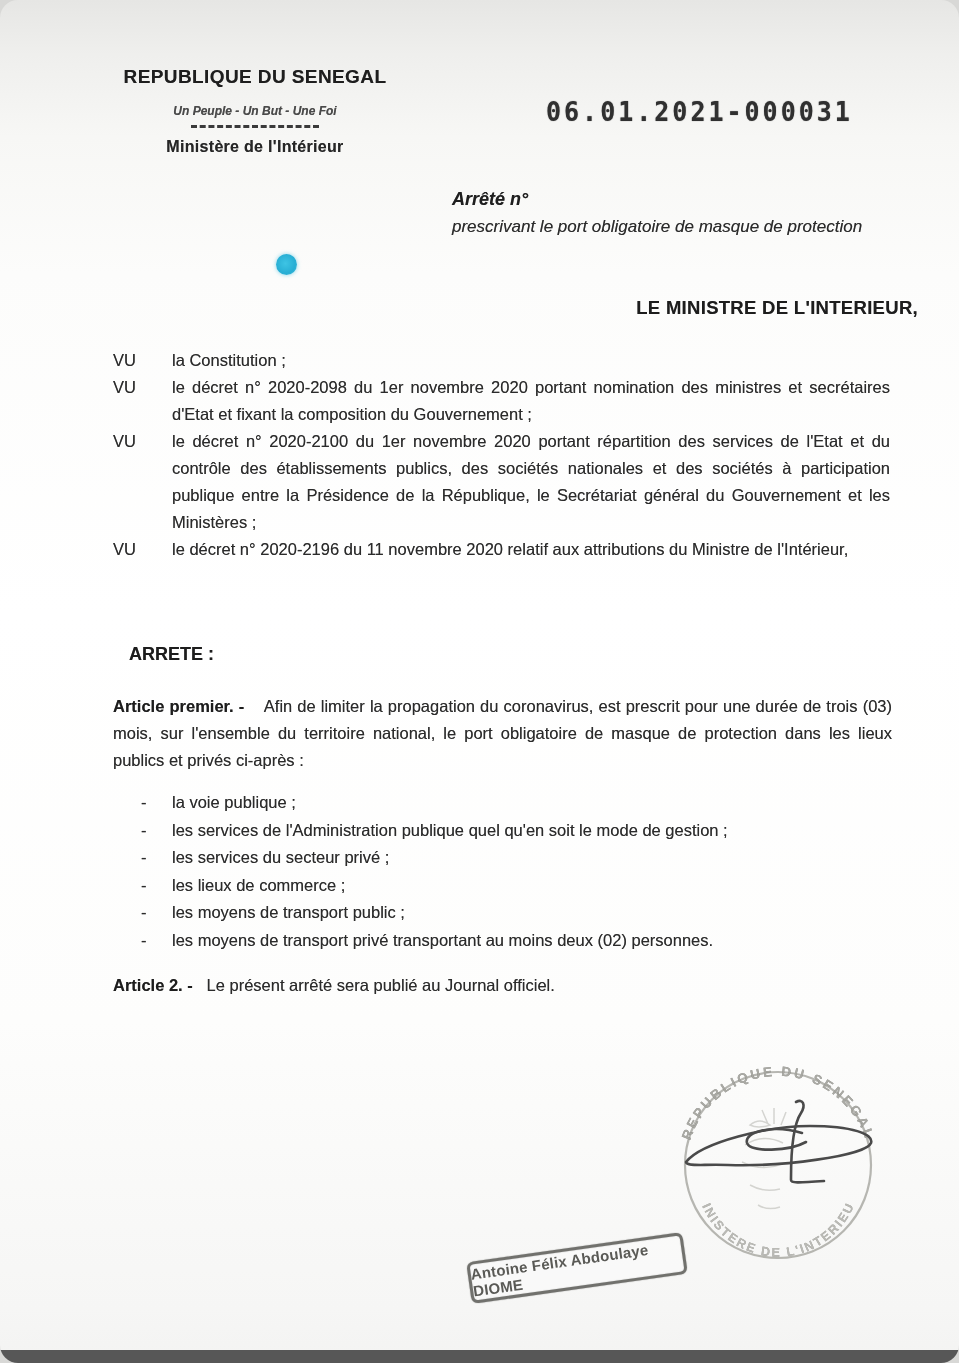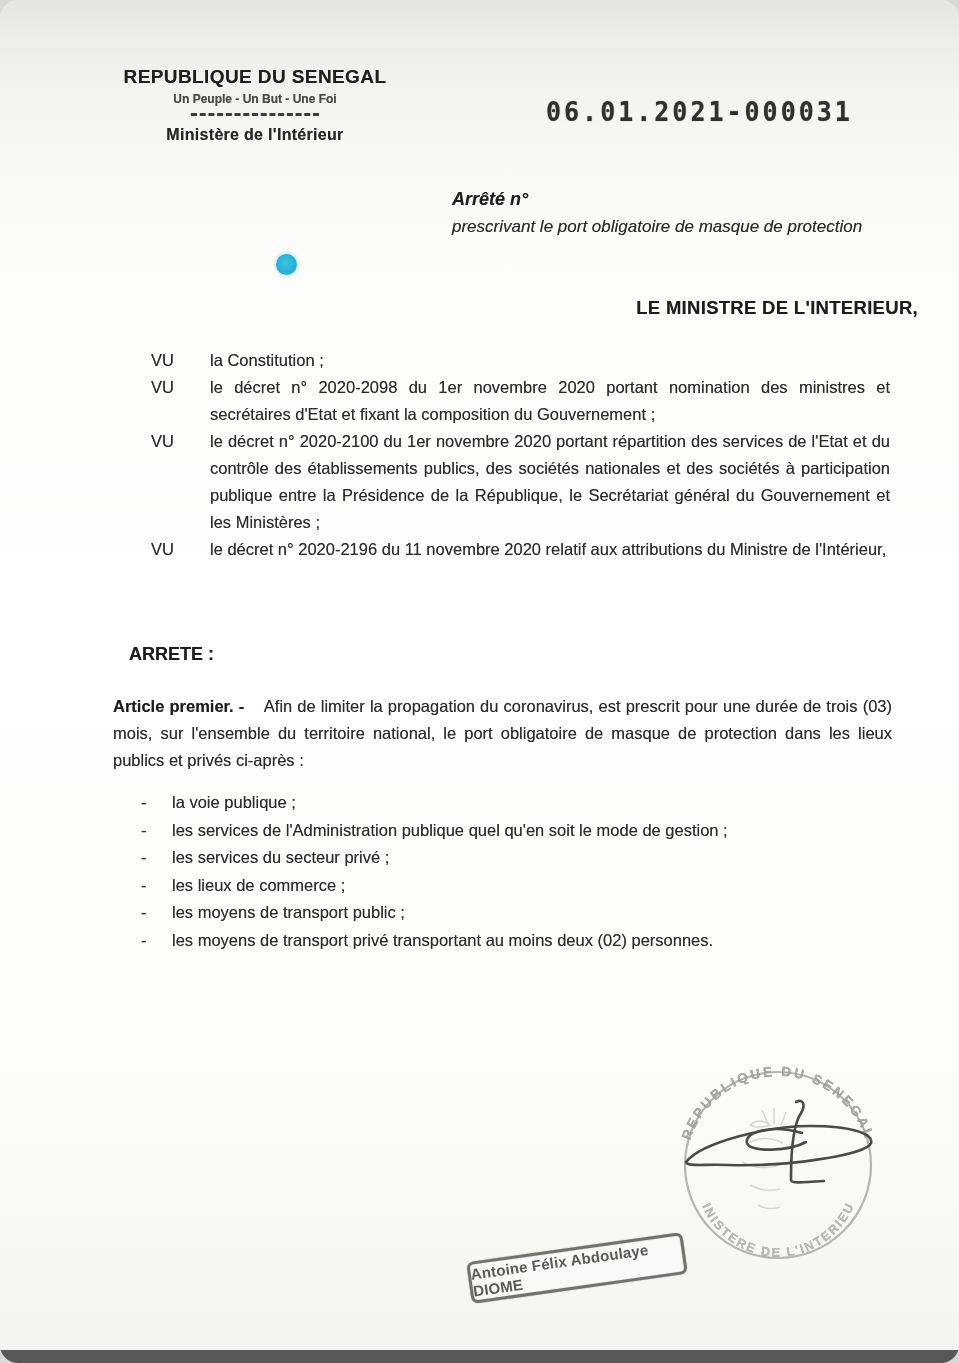--- a/index.html
+++ b/index.html
@@ -31,22 +31,23 @@
     text-align: center;
     color: #222;
   }
   .letterhead .republic {
     font-size: 19px;
     font-weight: bold;
     letter-spacing: 0.4px;
     color: #1e1e1e;
   }
   .letterhead .motto {
-    margin-top: 4px;
+    margin-top: 16px;
     font-size: 12px;
+    font-style: italic;
     font-weight: bold;
     color: #4a4a4a;
   }
   .letterhead .divider {
     width: 128px;
     margin: 7px auto 0 auto;
     border-bottom: 3px dashed #3a3a3a;
   }
   .letterhead .ministry {
     margin-top: 10px;
@@ -116,21 +117,21 @@
   }
 
   
   .vu-list {
     position: absolute;
     left: 113px; top: 347px;
     width: 777px;
     font-size: 16.5px;
     line-height: 27px;
   }
-  .vu-row { display: flex; margin-left: 38px; }
+  .vu-row { display: flex; }
   .vu-row .vu-label {
     flex: 0 0 59px;
     font-weight: normal;
   }
   .vu-row .vu-text {
     flex: 1;
     text-align: justify;
   }
 
   
@@ -265,20 +266,25 @@
     <div class="bullet-row">
       <span class="bullet-marker">-</span>
       <span class="bullet-text">les moyens de transport public ;</span>
     </div>
     <div class="bullet-row">
       <span class="bullet-marker">-</span>
       <span class="bullet-text">les moyens de transport privé transportant au moins deux (02) personnes.</span>
     </div>
   </div>
 
+  <div class="article-2">
+    <span class="article-label">Article 2. -</span>
+    <span>&nbsp;</span>
+    <span>Le présent arrêté sera publié au Journal officiel.</span>
+  </div>
 
   <svg class="stamp-svg" width="310" height="255" viewBox="0 0 310 255">
     <defs>
       <path id="arcTop" d="M 36 118 A 92 92 0 0 1 220 118" fill="none"></path>
       <path id="arcBottom" d="M 50 150 A 82 82 0 0 0 206 150" fill="none"></path>
     </defs>
 
     <circle cx="128" cy="115" r="93" fill="none" stroke="#aeaea8" stroke-width="2.2" opacity="0.9"></circle>
 
     <text font-size="13.5" font-weight="bold" fill="#a6a6a0" letter-spacing="2.5" font-family="Liberation Sans, sans-serif" opacity="0.95">

